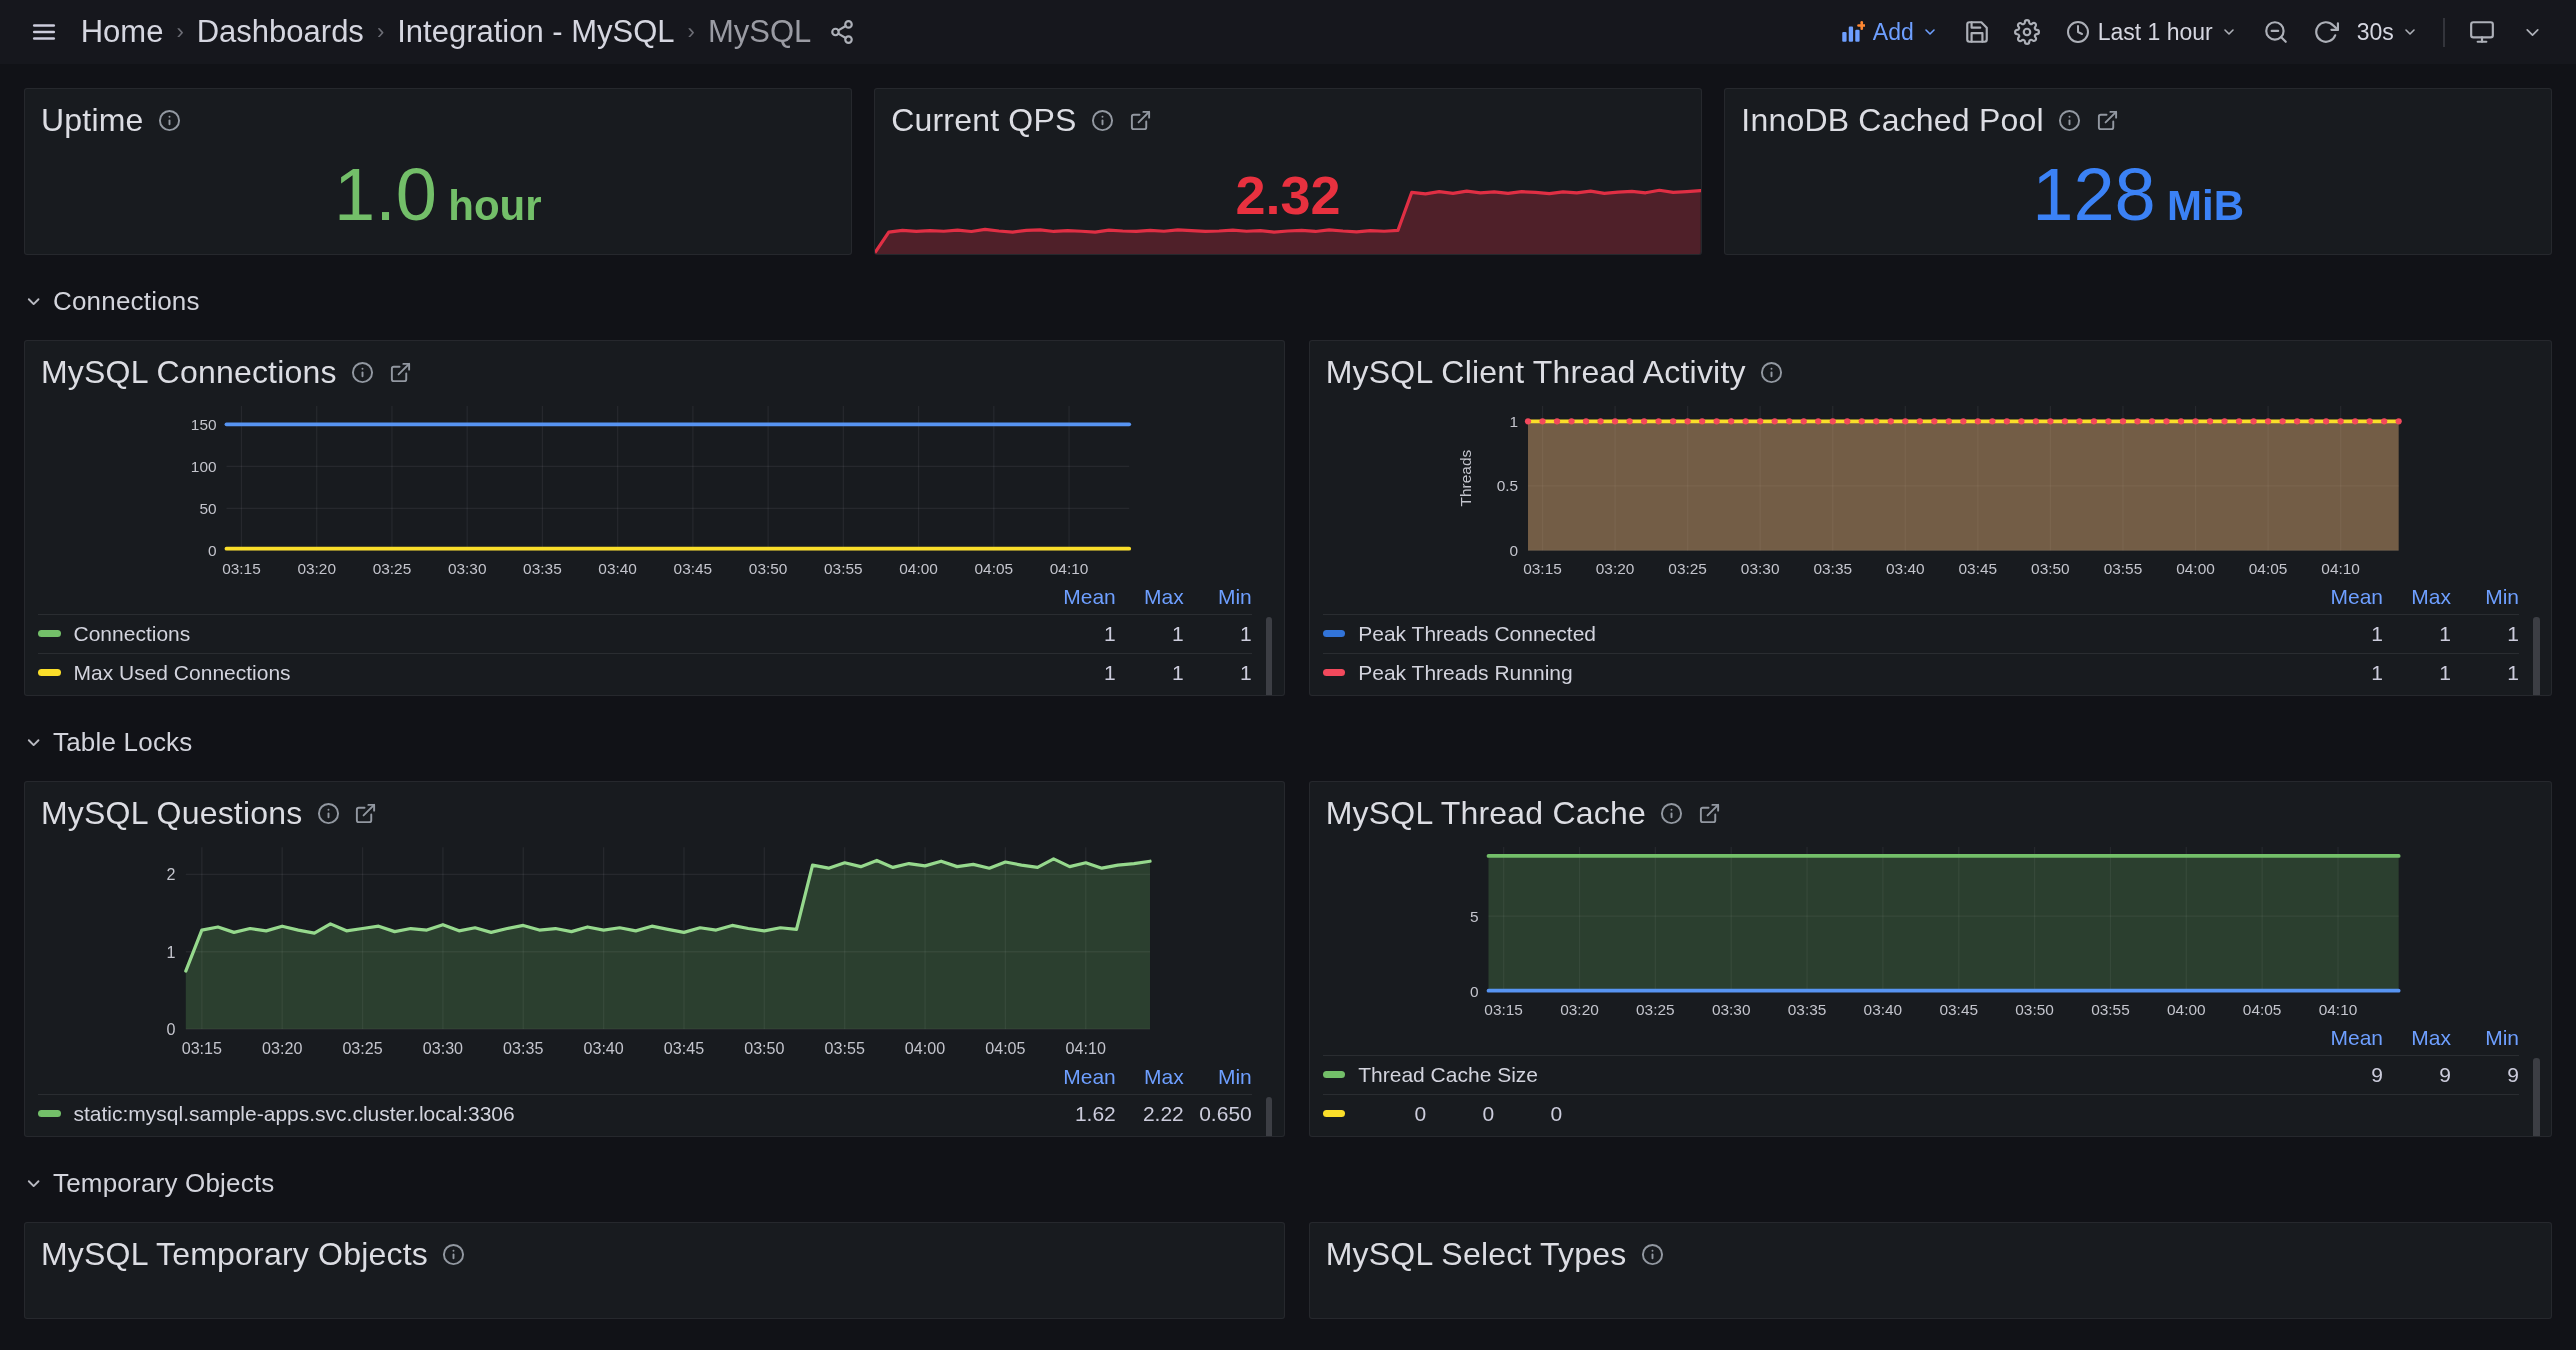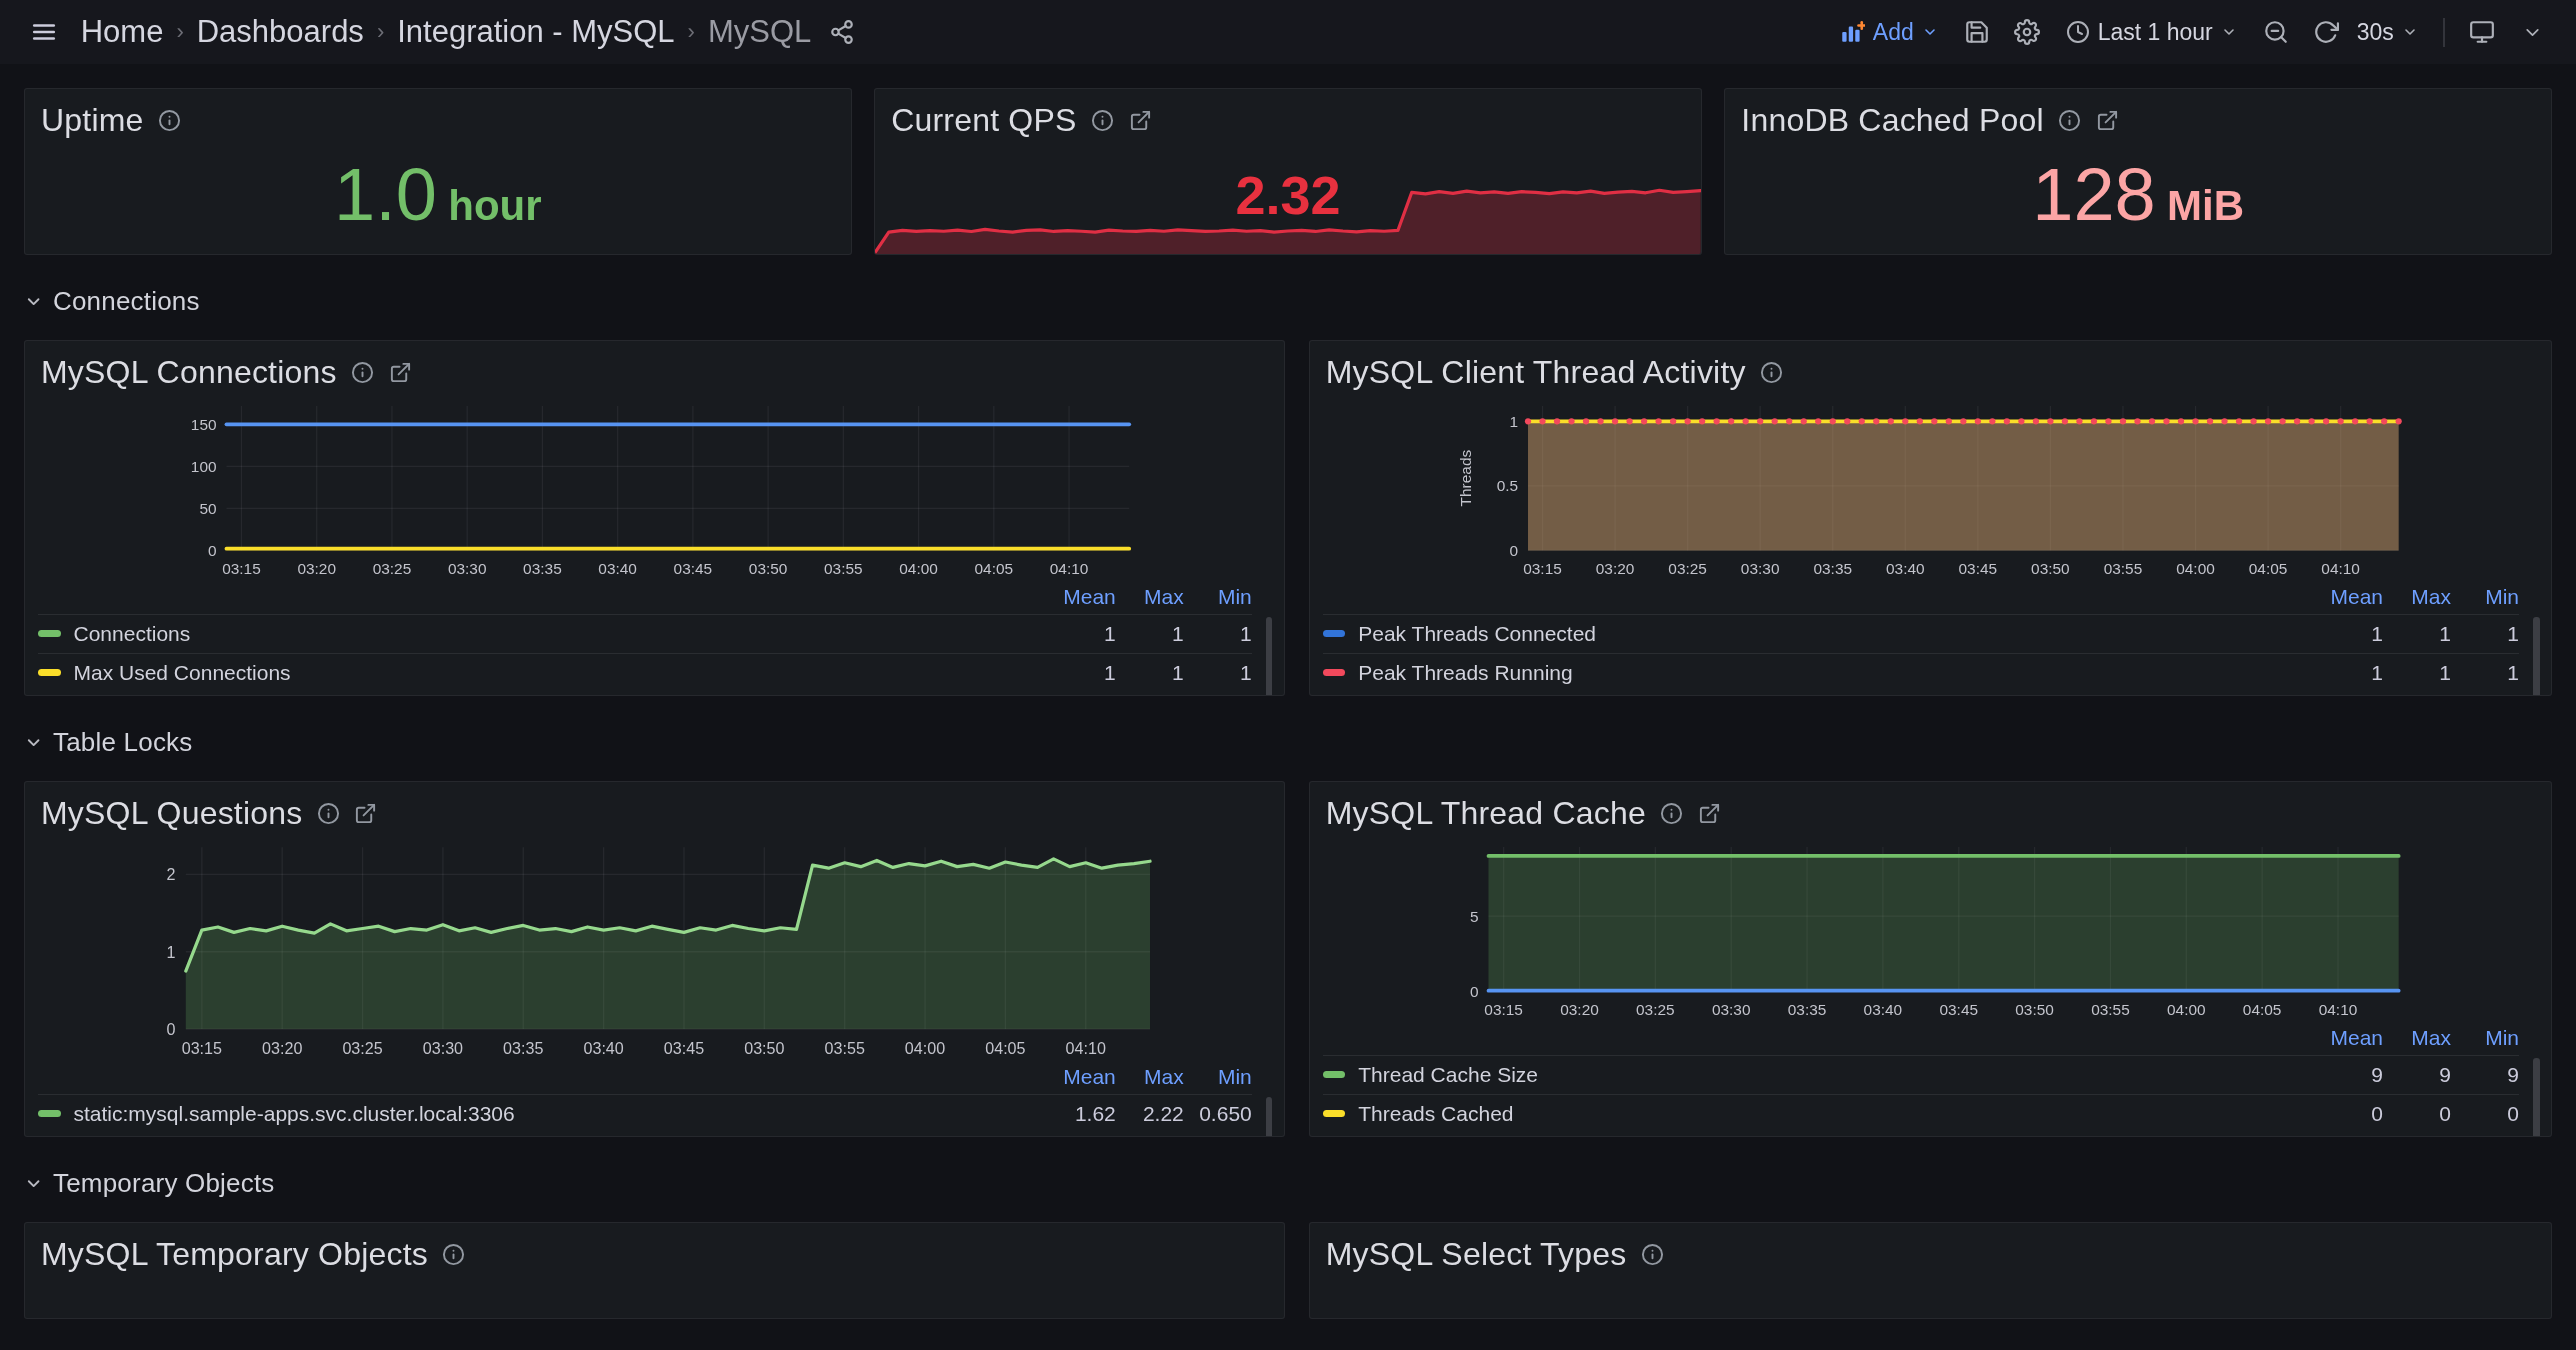--- a/index.html
+++ b/index.html
@@ -244,21 +244,21 @@
             </svg>
         </span>
         <span class="icon-btn">
           <svg viewBox="0 0 24 24">
               <path d="M18 13v6a2 2 0 0 1-2 2H5a2 2 0 0 1-2-2V8a2 2 0 0 1 2-2h6"></path>
               <polyline points="15 3 21 3 21 9"></polyline>
               <line x1="10" y1="14" x2="21" y2="3"></line>
             </svg>
         </span>
       </div>
-      <div class="stat-value" style="color:#fca5a5;">
+      <div class="stat-value" style="color:#3b82f6;">
         <span class="big">128</span>
         <span class="unit">MiB</span>
       </div>
     </div>
   </div>
 
   <div class="section-header">
     <svg class="sec-chev" viewBox="0 0 24 24">
         <polyline points="6 9 12 15 18 9"></polyline>
       </svg>
@@ -614,21 +614,20 @@
           </div>
           <div class="legend-row">
             <span class="swatch" style="background: rgb(115, 191, 105);"></span>
             <span class="legend-label">Thread Cache Size</span>
             <span class="legend-val">9</span>
             <span class="legend-val">9</span>
             <span class="legend-val">9</span>
           </div>
           <div class="legend-row">
             <span class="swatch" style="background: rgb(250, 222, 42);"></span>
-            <span class="legend-label">Threads Cached</span>
             <span class="legend-val">0</span>
             <span class="legend-val">0</span>
             <span class="legend-val">0</span>
           </div>
           <div class="legend-scrollbar" style="top: 37px; height: 95px;"></div>
         </div>
     </div>
   </div>
 
   <div class="section-header">

